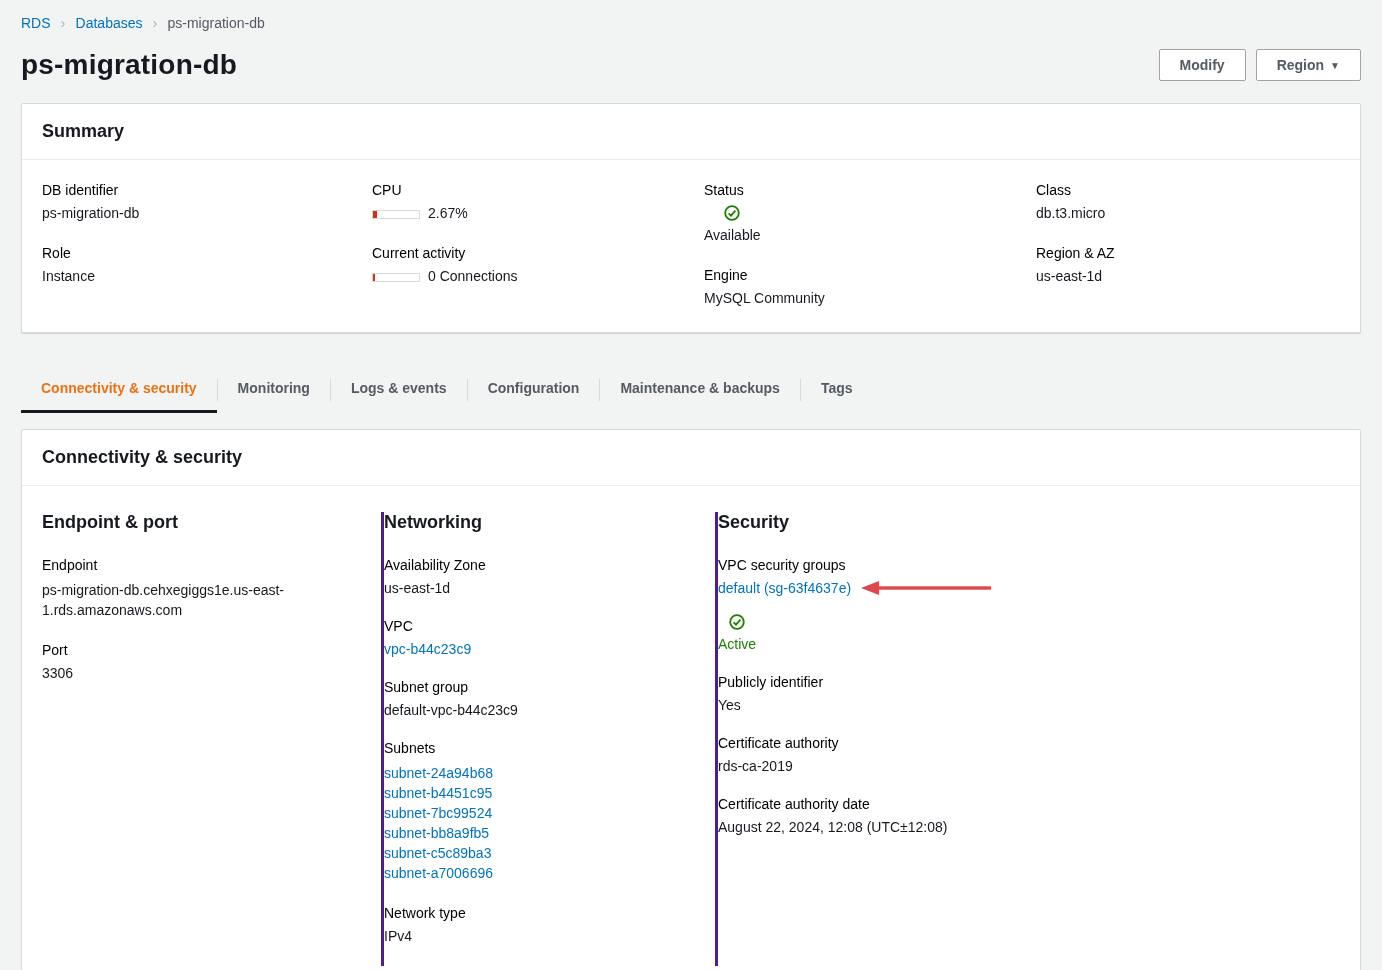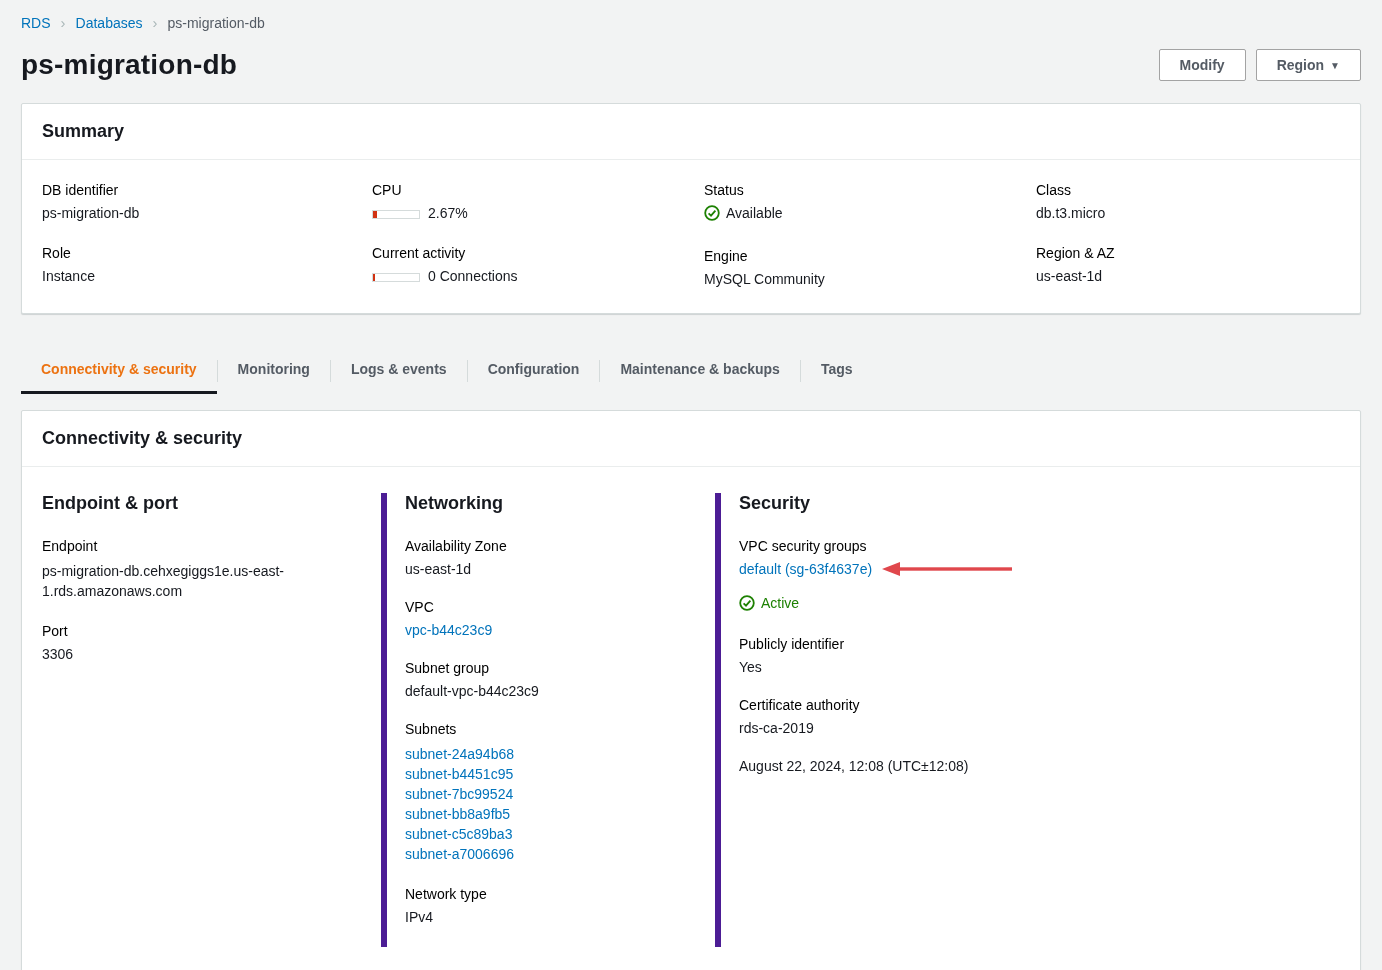--- a/index.html
+++ b/index.html
@@ -48,39 +48,39 @@
   }
   .kv { margin-bottom:24px; }
   .kv:last-child { margin-bottom:0; }
   .kv .k { color:#000000; margin-bottom:7px; }
   .kv .v { color:#16191f; }
   .meter {
     display:inline-block; width:48px; height:9px; border:1px solid #d5dbdb;
     background:#fff; vertical-align:middle; margin-right:8px; position:relative;
   }
   .meter .fill { position:absolute; left:0; top:0; bottom:0; background:#d13212; }
-  .status-green { color:#1d8102; display:inline-flex; align-items:center; gap:6px; }
+  .status-green { color:#1d8102; display:inline-flex; align-items:center; gap:6px;flex-direction:column; }
   .check-icon { width:16px; height:16px; display:inline-block; flex:none; }
 
   
   .tabs { display:flex; align-items:stretch; margin-bottom:16px; }
   .tab {
     font-size:14px; font-weight:700; color:#545b64;
     padding:13px 20px 14px 20px; cursor:pointer; white-space:nowrap;
   }
   .tab.active { color:#ec7211; border-bottom:3px solid #16191f; }
   .tab-sep { width:1px; background:#d5dbdb; margin:12px 0; }
 
   
   .conn-grid {
     display:grid; grid-template-columns:339px 334px 1fr;
     padding:26px 20px 30px 20px;
   }
   .conn-col { padding-right:28px; }
-  .conn-col.divided { border-left:6px solid #4c1d95; padding-left:18px; }
+  .conn-col.divided { border-left:3px solid #4c1d95; }
   .conn-col h3 { font-size:18px; font-weight:700; margin-bottom:24px; color:#16191f; }
   .conn-col .kv { margin-bottom:22px; }
   a.value-link { color:#0073bb; text-decoration:none; cursor:pointer; }
   .endpoint-value { max-width:300px; overflow-wrap:break-word; line-height:20px; }
   .subnet-list a { display:block; line-height:20px; }
 
   .sg-row { display:flex; align-items:center; }
   .annotation-arrow { margin-left:10px; display:inline-block; }
   .active-line { margin-top:18px; }
 </style>
@@ -247,20 +247,21 @@
         </div>
         <div class="kv">
           <div class="k">Publicly identifier</div>
           <div class="v">Yes</div>
         </div>
         <div class="kv">
           <div class="k">Certificate authority</div>
           <div class="v">rds-ca-2019</div>
         </div>
         <div class="kv">
+          <div class="k">Certificate authority date</div>
           <div class="v">August 22, 2024, 12:08 (UTC±12:08)</div>
         </div>
       </div>
 
     </div>
   </section>
 
 </div>
 
 </body></html>

